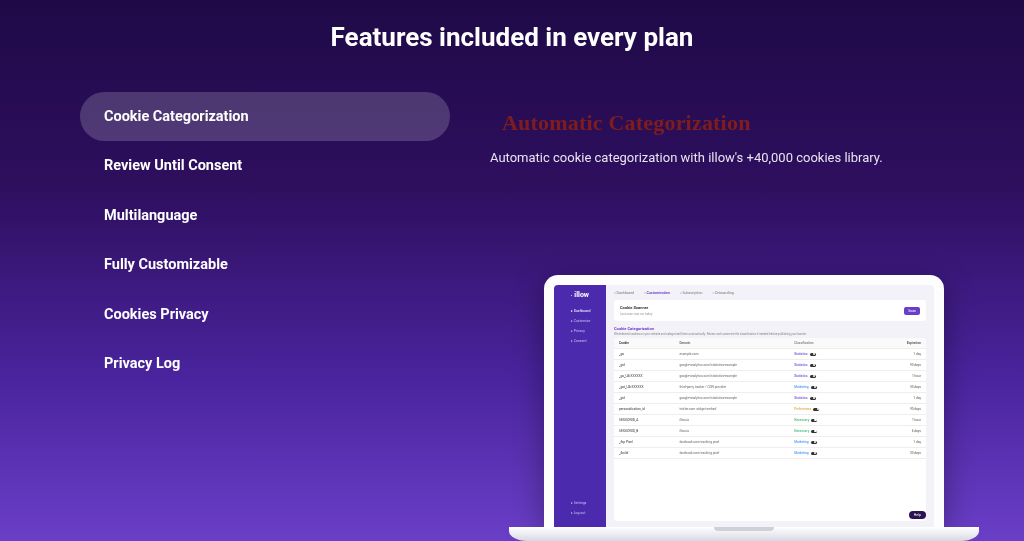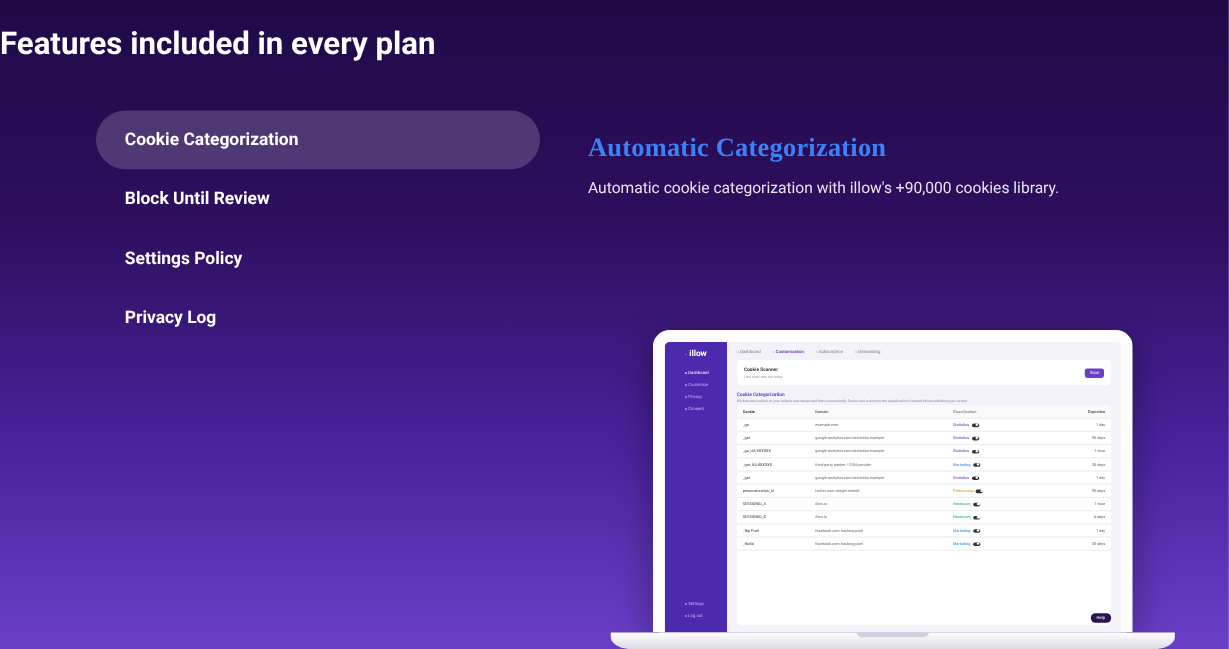--- a/index.html
+++ b/index.html
@@ -4,21 +4,21 @@
 <style>
   * { box-sizing: border-box; margin: 0; padding: 0; }
   html, body { width: 1024px; height: 541px; overflow: hidden; font-family: -apple-system, BlinkMacSystemFont, "Segoe UI", Roboto, Arial, sans-serif; }
   body {
     background: radial-gradient(ellipse at 50% 0%, #2a0a5e 0%, #1a0640 30%, #3a1a70 60%, #5a30a0 100%);
     background: linear-gradient(180deg, #1f0a47 0%, #2e0f5f 35%, #4a249e 70%, #6a3fc7 100%);
     color: #fff;
     position: relative;
   }
   .page-title {
-    text-align: left;
+    text-align: center;
     font-size: 26px;
     font-weight: 700;
     padding-top: 22px;
     padding-bottom: 10px;
   }
   .content {
     display: flex;
     padding: 30px 80px 0 80px;
     gap: 20px;
   }
@@ -40,25 +40,26 @@
   .tab-item.active {
     background: rgba(255,255,255,0.18);
   }
   .detail-col {
     flex: 1;
     padding-left: 20px;
   }
   .detail-title {
     font-size: 22px;
     font-weight: 600;
-    color: #3b82f6;
+    color: #7f1d1d;
     margin-top: 18px;
     margin-bottom: 12px;
     font-family: Georgia, 'Times New Roman', serif;
     letter-spacing: 0.2px;
+    margin-left: 12px;
   }
   .detail-desc {
     font-size: 13px;
     line-height: 1.5;
     color: #e8e5f0;
     margin-bottom: 40px;
   }
   
   .laptop-wrap {
     position: absolute;
@@ -173,28 +174,30 @@
   }
 </style>
 </head>
 <body>
 
 <h1 class="page-title">Features included in every plan</h1>
 
 <div class="content">
   <div class="tab-col" id="tab-col">
       <div class="tab-item active">Cookie Categorization</div>
-      <div class="tab-item">Block Until Review</div>
-      <div class="tab-item">Settings Policy</div>
+      <div class="tab-item">Review Until Consent</div>
+      <div class="tab-item">Multilanguage</div>
+      <div class="tab-item">Fully Customizable</div>
+      <div class="tab-item">Cookies Privacy</div>
       <div class="tab-item">Privacy Log</div>
     </div>
 
   <div class="detail-col">
     <h2 class="detail-title">Automatic Categorization</h2>
-    <p class="detail-desc">Automatic cookie categorization with illow's +90,000 cookies library.</p>
+    <p class="detail-desc">Automatic cookie categorization with illow's +40,000 cookies library.</p>
   </div>
 </div>
 
 <div class="laptop-wrap">
   <div class="laptop-screen">
     <div class="lap-sidebar">
       <div class="lap-logo">
         <svg viewBox="0 0 24 24">
             <path fill="#fff" d="M12 2 4 5v6c0 5 3.4 9.7 8 11 4.6-1.3 8-6 8-11V5l-8-3z"></path>
           </svg>

